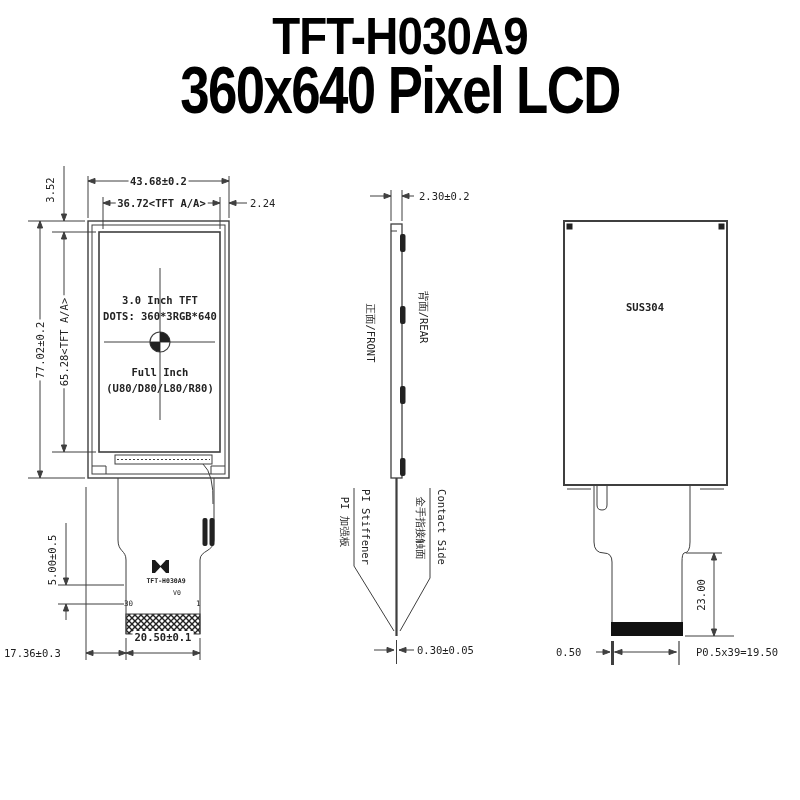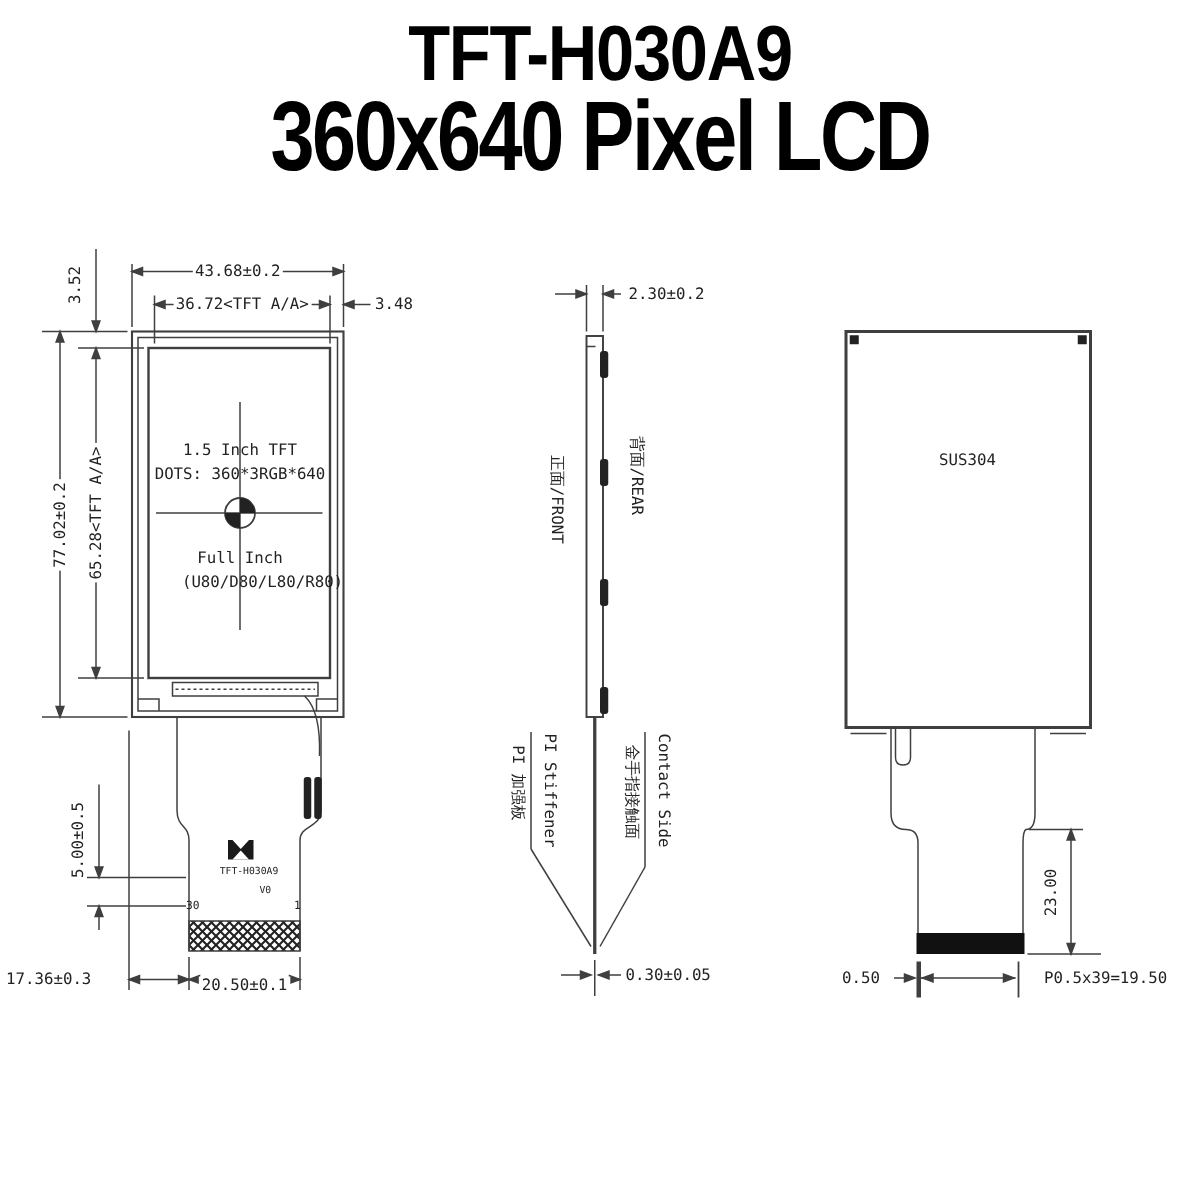--- a/index.html
+++ b/index.html
@@ -5,21 +5,21 @@
   html,body{margin:0;padding:0;background:#fff;}
   #page{position:relative;width:800px;height:800px;background:#ffffff;overflow:hidden;
         font-family:"DejaVu Sans Mono",monospace;}
   .title{position:absolute;left:0;right:0;text-align:center;color:#000;
          font-family:"Liberation Sans",sans-serif;font-weight:bold;line-height:1;white-space:nowrap;}
   #t1{top:10px;font-size:52px;transform:scaleX(.88);letter-spacing:-1px;}
   #t2{top:57px;font-size:66px;transform:scaleX(.80);letter-spacing:-2px;}
   svg{position:absolute;left:0;top:0;}
   .lbl{position:absolute;font:10.5px "DejaVu Sans Mono",monospace;color:#222;
        white-space:nowrap;line-height:12px;}
-  .c{transform:translate(-50%,-50%);}            
+  .c{transform:translate(-50%,-50%);font-weight:bold;}            
   .vm{transform:translate(-50%,-50%) rotate(-90deg);} 
   .vp{transform:translate(-50%,-50%) rotate(90deg);}  
   .bg{background:#fff;padding:0 2px;}
   .tiny{font-size:6.5px;line-height:7px;}
   .pin{font-size:7.5px;line-height:8px;}
 </style>
 </head>
 <body>
 
 <div id="page">
@@ -163,43 +163,43 @@
       <line x1="612.5" y1="641" x2="612.5" y2="665" stroke-width="3"></line>
       <line x1="679" y1="641" x2="679" y2="665" stroke-width="1.2"></line>
       <line x1="614" y1="652" x2="677" y2="652"></line>
       <polygon points="615,652 622,649.4 622,654.6"></polygon>
         <polygon points="676,652 669,649.4 669,654.6"></polygon>
     </g>
   </svg>
 
   <div class="lbl c bg" style="left:158.5px;top:181px">43.68±0.2</div>
   <div class="lbl c bg" style="left:161.5px;top:203px">36.72&lt;TFT A/A&gt;</div>
-  <div class="lbl" style="left:250px;top:197px">3.48</div>
+  <div class="lbl" style="left:250px;top:197px">2.24</div>
   <div class="lbl vm" style="left:50px;top:190px">3.52</div>
   <div class="lbl vm bg" style="left:40px;top:350px">77.02±0.2</div>
   <div class="lbl vm bg" style="left:64px;top:342px">65.28&lt;TFT A/A&gt;</div>
   <div class="lbl vm" style="left:52px;top:560px">5.00±0.5</div>
   <div class="lbl" style="left:4px;top:647px">17.36±0.3</div>
-  <div class="lbl c bg" style="left:163px;top:657px">20.50±0.1</div>
-  <div class="lbl c" style="left:160px;top:300px">1.5 Inch TFT</div>
+  <div class="lbl c bg" style="left:163px;top:637px">20.50±0.1</div>
+  <div class="lbl c" style="left:160px;top:300px">3.0 Inch TFT</div>
   <div class="lbl c" style="left:160px;top:316px">DOTS: 360*3RGB*640</div>
   <div class="lbl c" style="left:160px;top:372px">Full Inch</div>
-  <div class="lbl c" style="left:175px;top:388px">(U80/D80/L80/R80)</div>
+  <div class="lbl c" style="left:160px;top:388px">(U80/D80/L80/R80)</div>
   <div class="lbl c tiny" style="left:166px;top:581px">TFT-H030A9</div>
   <div class="lbl tiny" style="left:173px;top:590px">V0</div>
   <div class="lbl pin" style="left:124px;top:600px">30</div>
   <div class="lbl pin" style="left:196px;top:600px">1</div>
 
   <div class="lbl" style="left:419px;top:190px">2.30±0.2</div>
   <div class="lbl vp" style="left:371px;top:333px">正面/FRONT</div>
   <div class="lbl vp" style="left:424px;top:317px">背面/REAR</div>
   <div class="lbl vp" style="left:366px;top:527px">PI Stiffener</div>
   <div class="lbl vp" style="left:345px;top:522px">PI 加强板</div>
   <div class="lbl vp" style="left:442px;top:527px">Contact Side</div>
   <div class="lbl vp" style="left:421px;top:528px">金手指接触面</div>
   <div class="lbl" style="left:417px;top:644px">0.30±0.05</div>
 
   <div class="lbl c" style="left:645px;top:307px">SUS304</div>
   <div class="lbl vm" style="left:701px;top:595px">23.00</div>
-  <div class="lbl" style="left:556px;top:646px;width:36px;text-align:center">0.50</div>
+  <div class="lbl" style="left:556px;top:646px;width:36px;text-align:left">0.50</div>
   <div class="lbl" style="left:696px;top:646px">P0.5x39=19.50</div>
 
 </div>
 
 </body></html>

